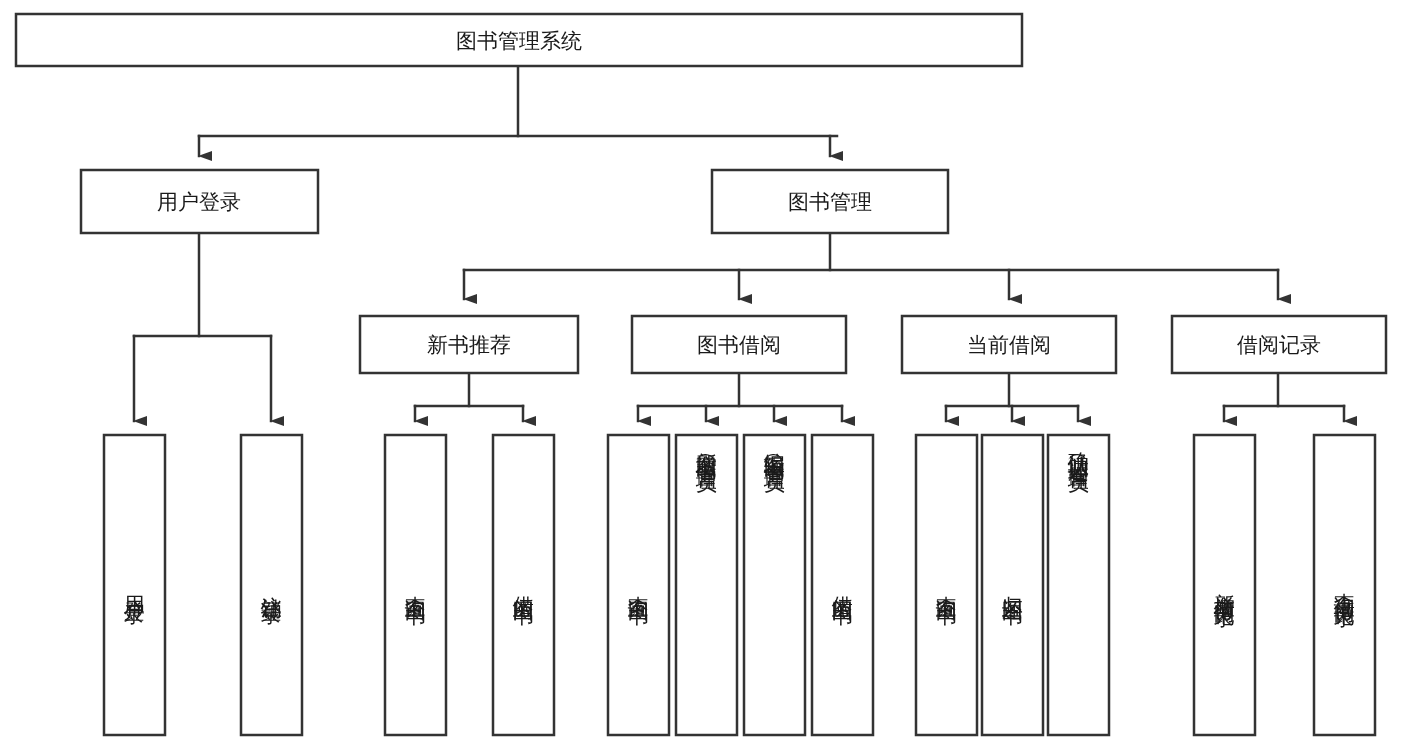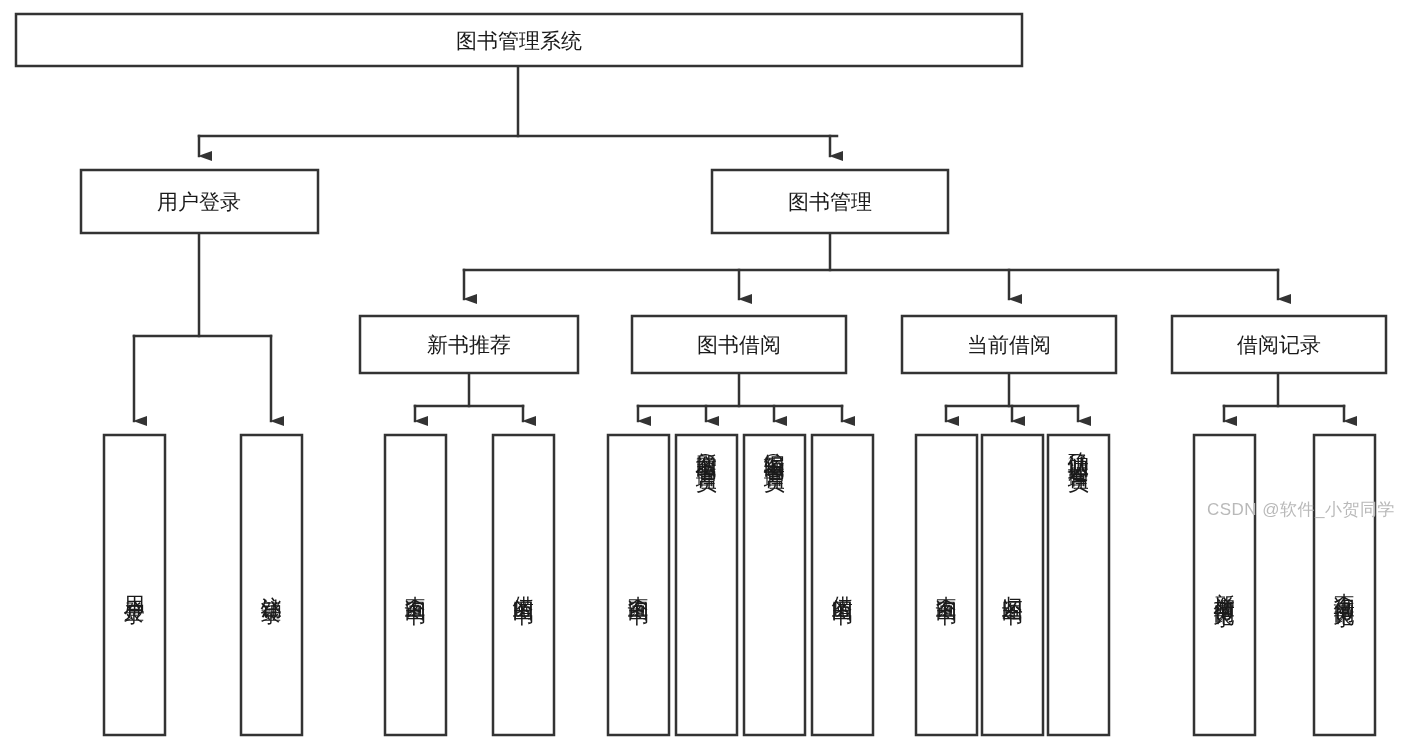--- a/index.html
+++ b/index.html
@@ -218,15 +218,14 @@
     <span class="leaf-label">确认归还（管理员）</span>
   </div>
 
   <div class="leaf-label-wrap" style="left:1194px;top:435px;width:61px;height:300px;">
     <span class="leaf-label">新增借阅记录</span>
   </div>
   <div class="leaf-label-wrap" style="left:1314px;top:435px;width:61px;height:300px;">
     <span class="leaf-label">查询借阅记录</span>
   </div>
 
-  <div class="watermark">CSDN @软件_小贺同学</div>
 
 </div>
 
 </body></html>

